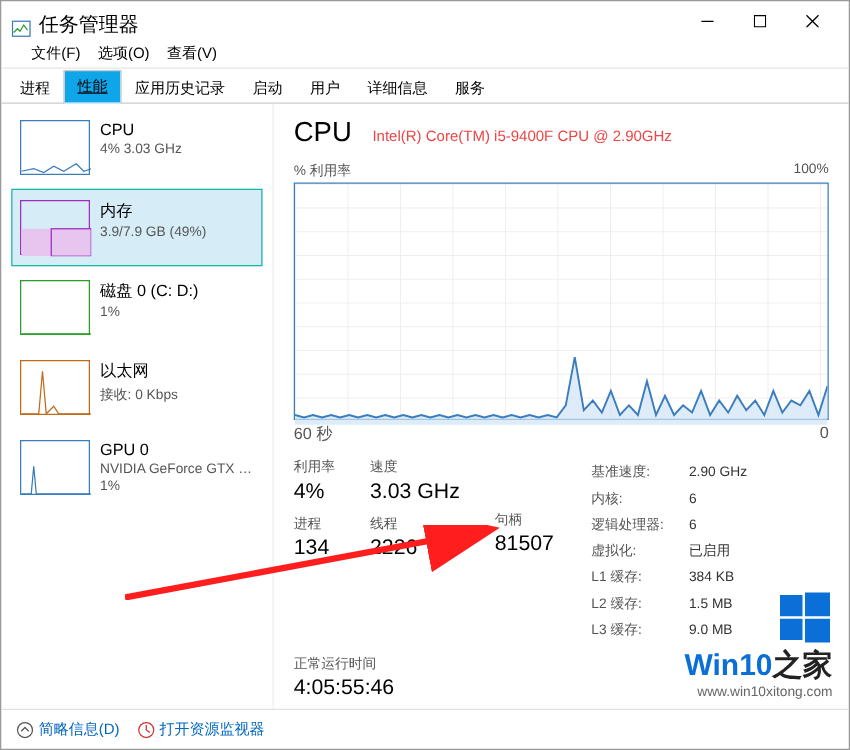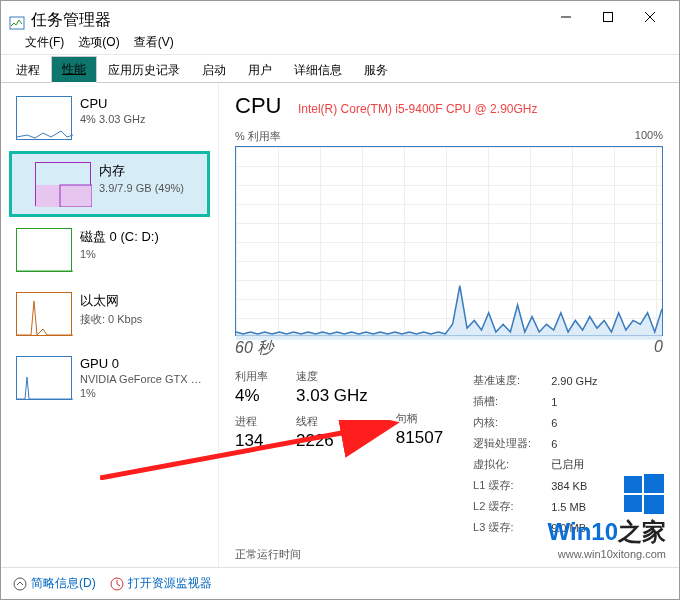--- a/index.html
+++ b/index.html
@@ -6,35 +6,35 @@
 body { background: #fff; width: 680px; height: 600px; overflow: hidden; position: relative; }
 .window { border: 1px solid #999; width: 680px; height: 600px; display: flex; flex-direction: column; background: #fff; }
 .titlebar { height: 30px; display: flex; align-items: flex-end; padding: 0 8px; font-size: 16px; }
 .titlebar .icon { width: 16px; height: 16px; margin-right: 6px; }
 .titlebar .spacer { flex: 1; }
 .titlebar .btn { width: 42px; height: 28px; display: flex; align-items: center; justify-content: center; }
 .menubar { height: 24px; display: flex; align-items: center; padding: 0 24px; font-size: 12px; gap: 14px; border-bottom: 1px solid #e6e6e6; }
 .menubar span { cursor: default; }
 .tabs { height: 28px; display: flex; align-items: flex-end; padding: 0 4px; font-size: 12px; border-bottom: 1px solid #ccc; gap: 0; }
 .tabs .tab { padding: 4px 10px; border: 1px solid transparent; border-bottom: none; position: relative; top: 1px; cursor: default; }
-.tabs .tab.active { border-color: #ccc; background: #0f766e; border-bottom: 1px solid #fff; text-decoration: underline; }
+.tabs .tab.active { border-color: #ccc; background: #0ea5e9; border-bottom: 1px solid #fff; text-decoration: underline; }
 .content { flex: 1; display: flex; overflow: hidden; }
 .sidebar { width: 218px; border-right: 1px solid #eee; overflow-y: auto; padding: 4px 8px; }
 .card { display: flex; gap: 8px; padding: 8px 6px; border: 1px solid transparent; margin-bottom: 2px; cursor: default; }
-.card.selected { background: #d6ecf7; border: 3px solid #14b8a6; justify-content: center; }
+.card.selected { background: #d6ecf7; border: 1px solid #14b8a6; }
 .card .thumb { width: 56px; height: 44px; border: 1px solid; position: relative; }
 .card .info .name { font-size: 13px; }
 .card .info .sub { font-size: 11px; color: #555; margin-top: 2px; }
 .main { flex: 1; padding: 10px 16px; position: relative; overflow: hidden; }
 .main h1 { font-size: 22px; font-weight: 400; display: inline-block; margin-right: 12px; }
 .main .model { font-size: 12px; color: #ef4444; }
 .graph-head { display: flex; justify-content: space-between; font-size: 11px; color: #555; margin-top: 10px; }
 .graph { border: 1px solid #3a7cbd; height: 190px; margin-top: 2px; position: relative; background: linear-gradient(#eee 1px, transparent 1px) 0 0/100% 19px, linear-gradient(90deg,#eee 1px,transparent 1px) 0 0/42px 100%; background-color: #fff; }
 .graph svg { position: absolute; inset: 0; }
-.graph-foot { display: flex; justify-content: space-between; font-size: 16px; color: #555; margin-top: 2px; font-style: italic; }
+.graph-foot { display: flex; justify-content: space-between; font-size: 13px; color: #555; margin-top: 2px; }
 .stats { display: flex; margin-top: 10px; gap: 28px; font-size: 12px; }
 .statcol .lbl { font-size: 11px; color: #555; }
 .statcol .val { font-size: 17px; margin-top: 2px; }
 .statcol .row2 .lbl { margin-top: 8px; }
 .specs { font-size: 11px; color: #333; }
 .specs table td { padding: 2px 0; }
 .specs table td:first-child { color: #555; padding-right: 18px; }
 .uptime-lbl { font-size: 11px; color: #555; margin-top: 8px; }
 .uptime { font-size: 17px; margin-top: 2px; }
 .footer { height: 32px; border-top: 1px solid #e0e0e0; display: flex; align-items: center; padding: 0 12px; font-size: 12px; gap: 14px; }
@@ -203,24 +203,20 @@
           </div>
         </div>
         <div class="specs">
           <table>
             <tbody>
                 <tr>
                   <td>基准速度:</td>
                   <td>2.90 GHz</td>
                 </tr>
             <tr>
-                  <td>插槽:</td>
-                  <td>1</td>
-                </tr>
-            <tr>
                   <td>内核:</td>
                   <td>6</td>
                 </tr>
             <tr>
                   <td>逻辑处理器:</td>
                   <td>6</td>
                 </tr>
             <tr>
                   <td>虚拟化:</td>
                   <td>已启用</td>

